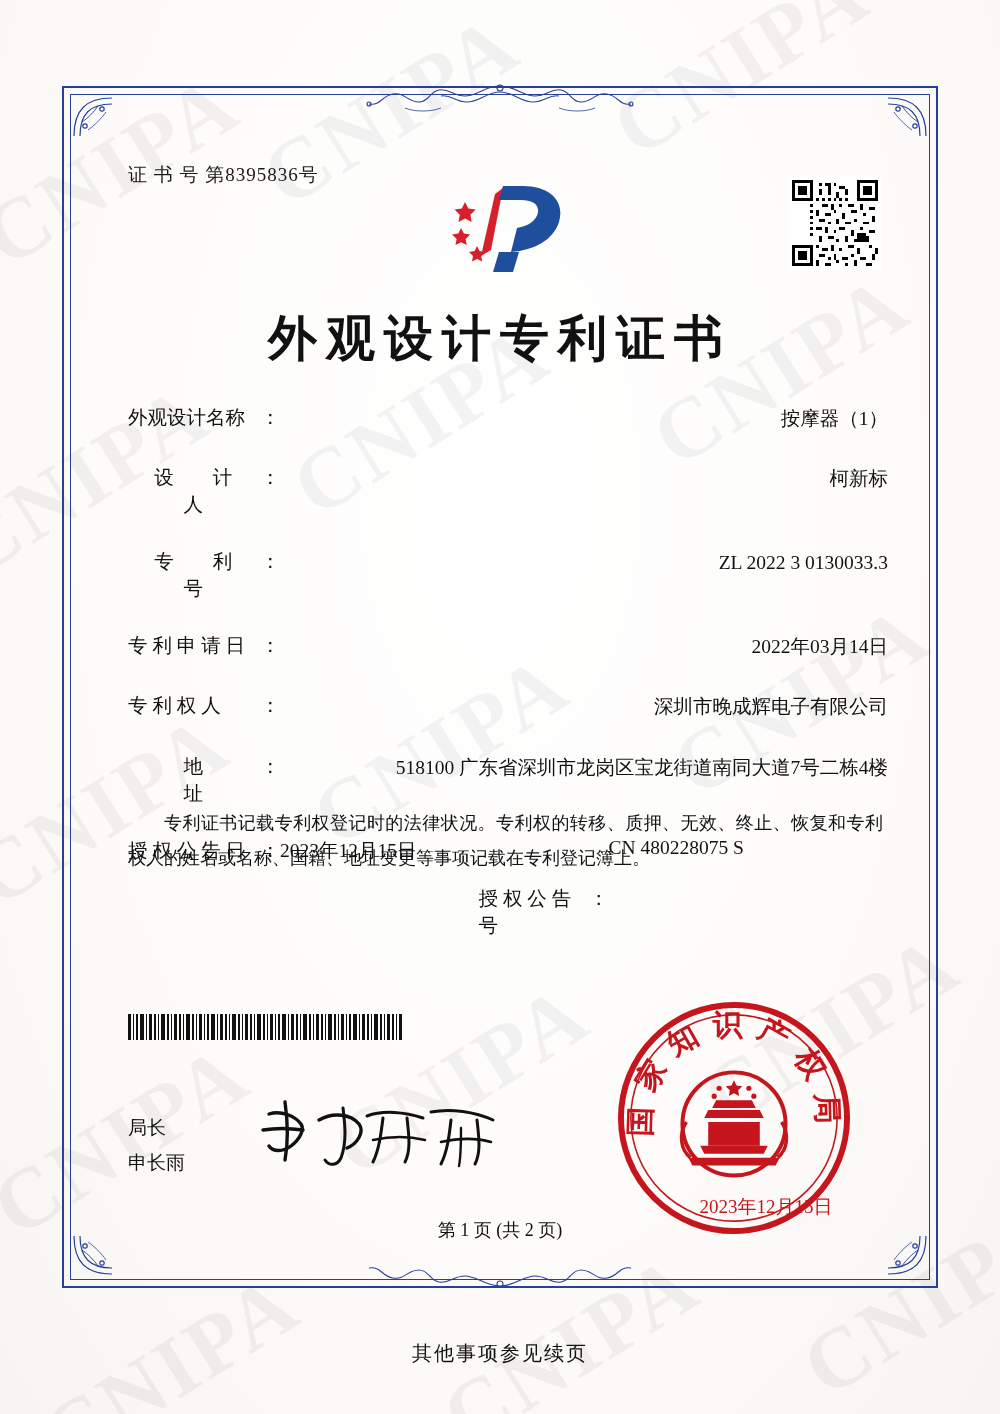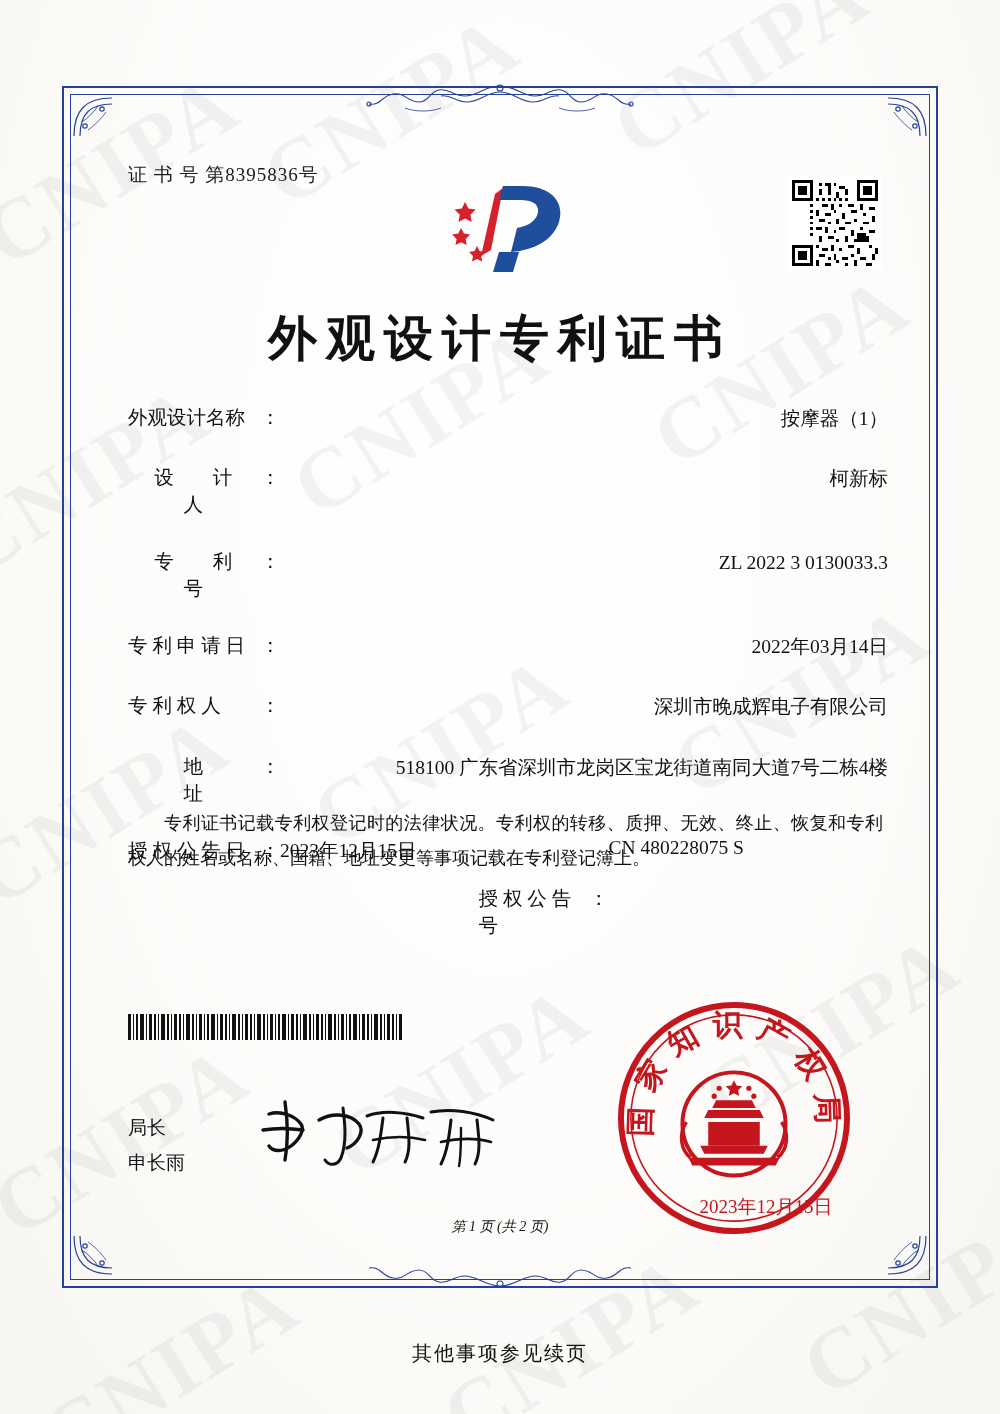--- a/index.html
+++ b/index.html
@@ -252,23 +252,22 @@
     font-size: 19px;
     color: #c4161c;
     letter-spacing: 0px;
   }
 
   .page-no {
     position: absolute;
     left: 0; right: 0;
     top: 1124px;
     text-align: center;
-    font-size: 14px;
+    font-size: 18px;
     color: #111;
-    font-style: italic;
   }
 
   .footer-note {
     position: absolute;
     left: 0; right: 0;
     top: 1340px;
     text-align: center;
     font-size: 20px;
     letter-spacing: 2px;
     color: #111;

